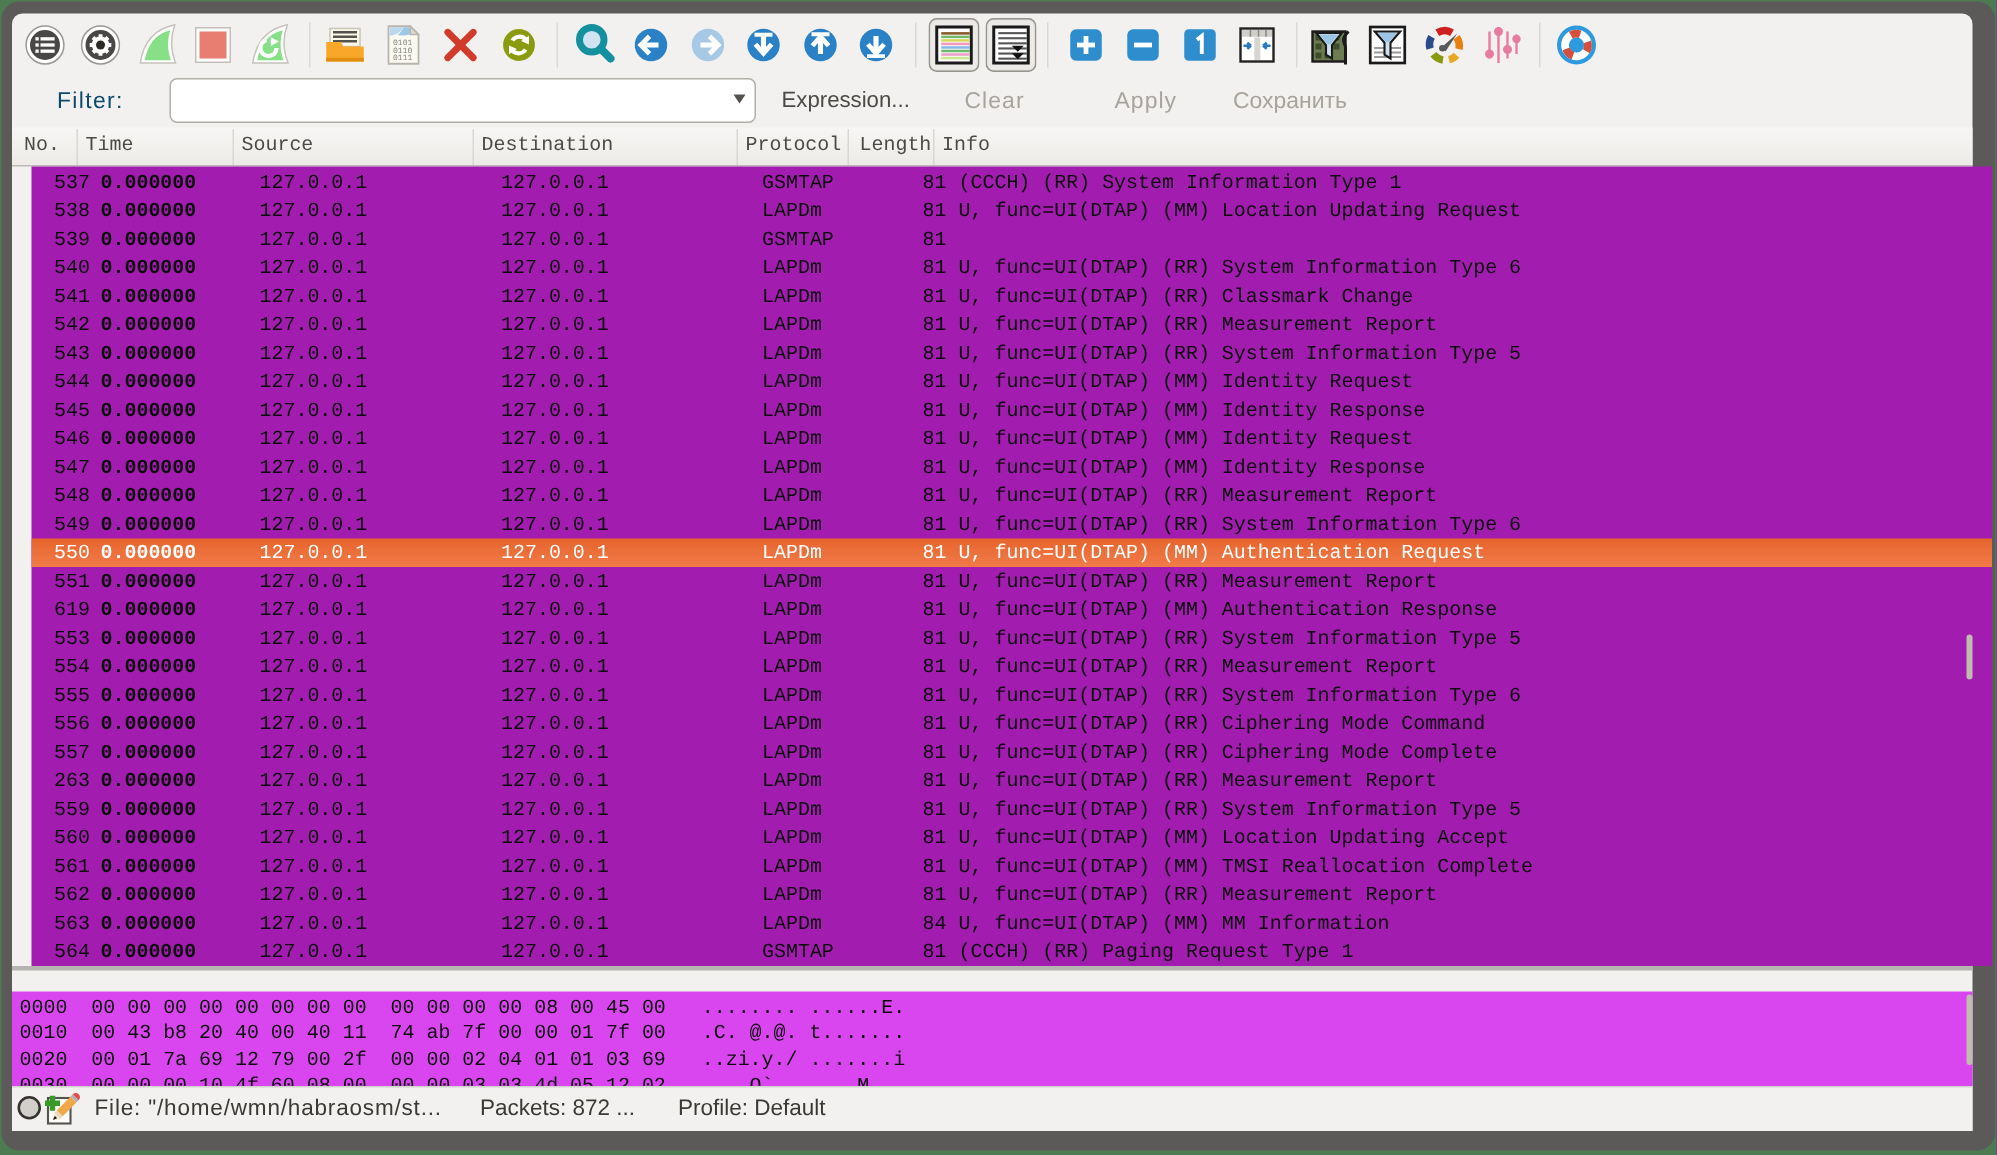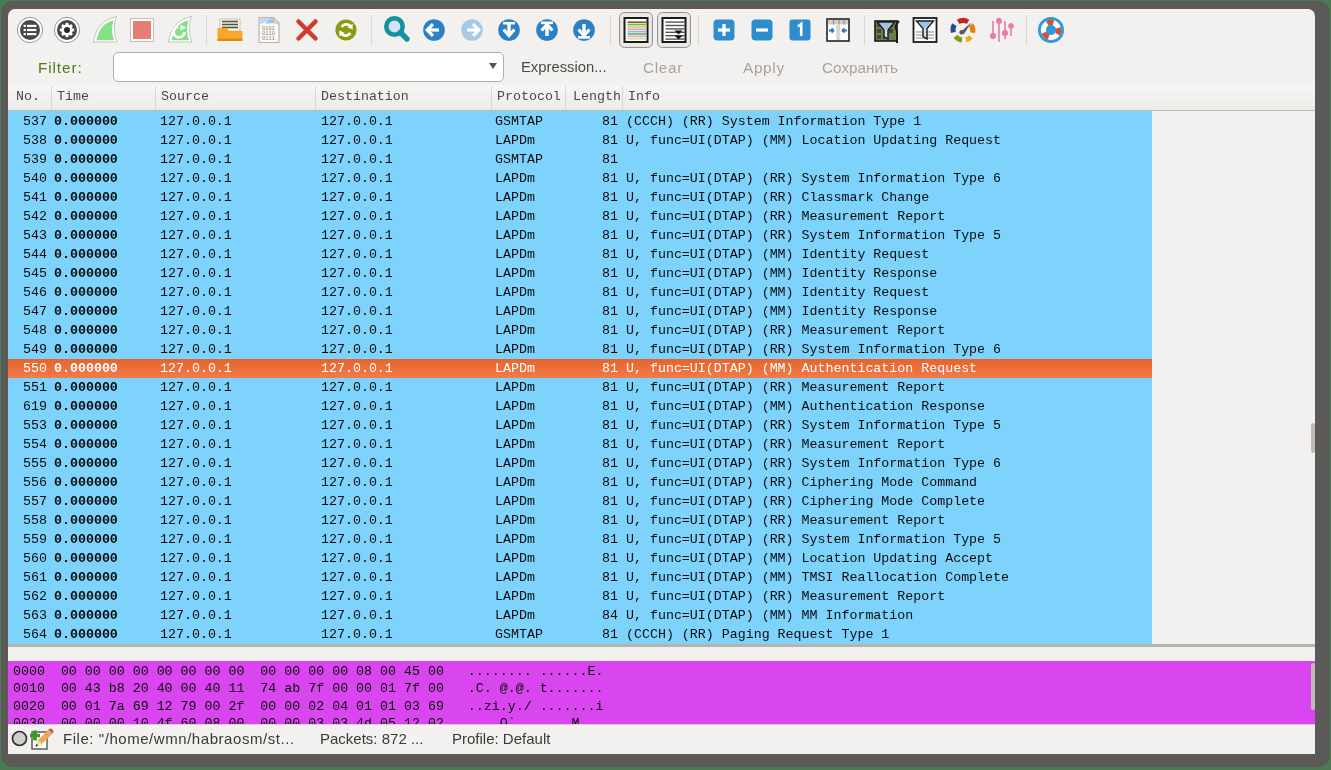--- a/index.html
+++ b/index.html
@@ -3,26 +3,26 @@
 <style>
 * { margin:0; padding:0; box-sizing:border-box; }
 html,body { width:1331px; height:770px; overflow:hidden; }
 body { background:#4d7b51; position:relative; font-family:"Liberation Sans",sans-serif; }
 #frame { position:absolute; left:1px; top:1px; width:1329px; height:766px; background:#5c5a58; border-radius:12px; }
 #win { position:absolute; left:8px; top:9px; width:1307px; height:745px; background:#f2f1ef; border-radius:7px 7px 0 0; }
 .tsep { position:absolute; top:6px; width:1px; height:30px; background:#dbd8d4; }
 #filterbar { position:absolute; left:0; top:41px; width:100%; height:35px; }
 #fentry { position:absolute; left:105px; top:2px; width:391px; height:30px; background:#fff; border:1px solid #b2aea8; border-radius:5px; }
 #farrow { position:absolute; left:481px; top:13px; width:0; height:0; border:4.5px solid transparent; border-top:6px solid #55524e; }
-.flabel { position:absolute; top:8.5px; font-size:15.3px; color:#4d7c0f; }
+.flabel { position:absolute; top:8.5px; font-size:15.3px; color:#0c4a6e; }
 .fbtn { position:absolute; top:9px; font-size:15.3px; color:#a8a39c; }
 #header { position:absolute; left:0; top:76px; width:1307px; height:26px; background:linear-gradient(#f7f6f4,#edebe8); border-bottom:1px solid #bcbab6; font-family:"Liberation Mono",monospace; font-size:13.3px; color:#4a4a46; }
 .hsep { position:absolute; top:1px; width:1px; height:24px; background:#d9d7d3; }
 .hl { position:absolute; top:4px; }
-#plist { position:absolute; left:0; top:102px; width:1144px; height:533px; background:#7dd3fc; overflow:hidden; font-family:"Liberation Mono",monospace; font-size:13.3px; color:#0c0c0c; }
+#plist { position:absolute; left:13px; top:102px; width:1307px; height:533px; background:#a21caf; overflow:hidden; font-family:"Liberation Mono",monospace; font-size:13.3px; color:#0c0c0c; }
 .prow { position:absolute; left:0; width:100%; height:19px; line-height:19px; white-space:pre; }
 .prow.sel { background:linear-gradient(#e7642c,#f17b49); color:#fff; }
 .prow span { position:absolute; }
 .cno { left:0; width:39px; text-align:right; }
 .ctime { left:46px;font-weight:bold; }
 .csrc { left:152px; }
 .cdst { left:313px; }
 .cpro { left:487px; }
 .clen { left:560px; width:50px; text-align:right; }
 .cinfo { left:618px;text-align:right; }
@@ -293,21 +293,21 @@
 <div class="prow" style="top:210px"><span class="cno">548</span><span class="ctime">0.000000</span><span class="csrc">127.0.0.1</span><span class="cdst">127.0.0.1</span><span class="cpro">LAPDm</span><span class="clen">81</span><span class="cinfo">U, func=UI(DTAP) (RR) Measurement Report</span></div>
 <div class="prow" style="top:229px"><span class="cno">549</span><span class="ctime">0.000000</span><span class="csrc">127.0.0.1</span><span class="cdst">127.0.0.1</span><span class="cpro">LAPDm</span><span class="clen">81</span><span class="cinfo">U, func=UI(DTAP) (RR) System Information Type 6</span></div>
 <div class="prow sel" style="top:248px"><span class="cno">550</span><span class="ctime">0.000000</span><span class="csrc">127.0.0.1</span><span class="cdst">127.0.0.1</span><span class="cpro">LAPDm</span><span class="clen">81</span><span class="cinfo">U, func=UI(DTAP) (MM) Authentication Request</span></div>
 <div class="prow" style="top:267px"><span class="cno">551</span><span class="ctime">0.000000</span><span class="csrc">127.0.0.1</span><span class="cdst">127.0.0.1</span><span class="cpro">LAPDm</span><span class="clen">81</span><span class="cinfo">U, func=UI(DTAP) (RR) Measurement Report</span></div>
 <div class="prow" style="top:286px"><span class="cno">619</span><span class="ctime">0.000000</span><span class="csrc">127.0.0.1</span><span class="cdst">127.0.0.1</span><span class="cpro">LAPDm</span><span class="clen">81</span><span class="cinfo">U, func=UI(DTAP) (MM) Authentication Response</span></div>
 <div class="prow" style="top:305px"><span class="cno">553</span><span class="ctime">0.000000</span><span class="csrc">127.0.0.1</span><span class="cdst">127.0.0.1</span><span class="cpro">LAPDm</span><span class="clen">81</span><span class="cinfo">U, func=UI(DTAP) (RR) System Information Type 5</span></div>
 <div class="prow" style="top:324px"><span class="cno">554</span><span class="ctime">0.000000</span><span class="csrc">127.0.0.1</span><span class="cdst">127.0.0.1</span><span class="cpro">LAPDm</span><span class="clen">81</span><span class="cinfo">U, func=UI(DTAP) (RR) Measurement Report</span></div>
 <div class="prow" style="top:343px"><span class="cno">555</span><span class="ctime">0.000000</span><span class="csrc">127.0.0.1</span><span class="cdst">127.0.0.1</span><span class="cpro">LAPDm</span><span class="clen">81</span><span class="cinfo">U, func=UI(DTAP) (RR) System Information Type 6</span></div>
 <div class="prow" style="top:362px"><span class="cno">556</span><span class="ctime">0.000000</span><span class="csrc">127.0.0.1</span><span class="cdst">127.0.0.1</span><span class="cpro">LAPDm</span><span class="clen">81</span><span class="cinfo">U, func=UI(DTAP) (RR) Ciphering Mode Command</span></div>
 <div class="prow" style="top:381px"><span class="cno">557</span><span class="ctime">0.000000</span><span class="csrc">127.0.0.1</span><span class="cdst">127.0.0.1</span><span class="cpro">LAPDm</span><span class="clen">81</span><span class="cinfo">U, func=UI(DTAP) (RR) Ciphering Mode Complete</span></div>
-<div class="prow" style="top:400px"><span class="cno">558</span><span class="ctime">0.000000</span><span class="csrc">127.0.0.1</span><span class="cdst">127.0.0.1</span><span class="cpro">LAPDm</span><span class="clen">81</span><span class="cinfo">U, func=UI(DTAP) (RR) Measurement Report</span></div>
+<div class="prow" style="top:400px"><span class="cno">263</span><span class="ctime">0.000000</span><span class="csrc">127.0.0.1</span><span class="cdst">127.0.0.1</span><span class="cpro">LAPDm</span><span class="clen">81</span><span class="cinfo">U, func=UI(DTAP) (RR) Measurement Report</span></div>
 <div class="prow" style="top:419px"><span class="cno">559</span><span class="ctime">0.000000</span><span class="csrc">127.0.0.1</span><span class="cdst">127.0.0.1</span><span class="cpro">LAPDm</span><span class="clen">81</span><span class="cinfo">U, func=UI(DTAP) (RR) System Information Type 5</span></div>
 <div class="prow" style="top:438px"><span class="cno">560</span><span class="ctime">0.000000</span><span class="csrc">127.0.0.1</span><span class="cdst">127.0.0.1</span><span class="cpro">LAPDm</span><span class="clen">81</span><span class="cinfo">U, func=UI(DTAP) (MM) Location Updating Accept</span></div>
 <div class="prow" style="top:457px"><span class="cno">561</span><span class="ctime">0.000000</span><span class="csrc">127.0.0.1</span><span class="cdst">127.0.0.1</span><span class="cpro">LAPDm</span><span class="clen">81</span><span class="cinfo">U, func=UI(DTAP) (MM) TMSI Reallocation Complete</span></div>
 <div class="prow" style="top:476px"><span class="cno">562</span><span class="ctime">0.000000</span><span class="csrc">127.0.0.1</span><span class="cdst">127.0.0.1</span><span class="cpro">LAPDm</span><span class="clen">81</span><span class="cinfo">U, func=UI(DTAP) (RR) Measurement Report</span></div>
 <div class="prow" style="top:495px"><span class="cno">563</span><span class="ctime">0.000000</span><span class="csrc">127.0.0.1</span><span class="cdst">127.0.0.1</span><span class="cpro">LAPDm</span><span class="clen">84</span><span class="cinfo">U, func=UI(DTAP) (MM) MM Information</span></div>
 <div class="prow" style="top:514px"><span class="cno">564</span><span class="ctime">0.000000</span><span class="csrc">127.0.0.1</span><span class="cdst">127.0.0.1</span><span class="cpro">GSMTAP</span><span class="clen">81</span><span class="cinfo">(CCCH) (RR) Paging Request Type 1</span></div>
 </div>
 <div style="position:absolute;left:0;top:635px;width:1307px;height:2.6px;background:#b6b4b0"></div>
 <div id="hexpane">
       <div class="inner">0000  00 00 00 00 00 00 00 00  00 00 00 00 08 00 45 00   ........ ......E.<br>0010  00 43 b8 20 40 00 40 11  74 ab 7f 00 00 01 7f 00   .C. @.@. t.......<br>0020  00 01 7a 69 12 79 00 2f  00 00 02 04 01 01 03 69   ..zi.y./ .......i<br>0030  00 00 00 10 4f 60 08 00  00 00 03 03 4d 05 12 02   ....O`.. ....M...</div>

